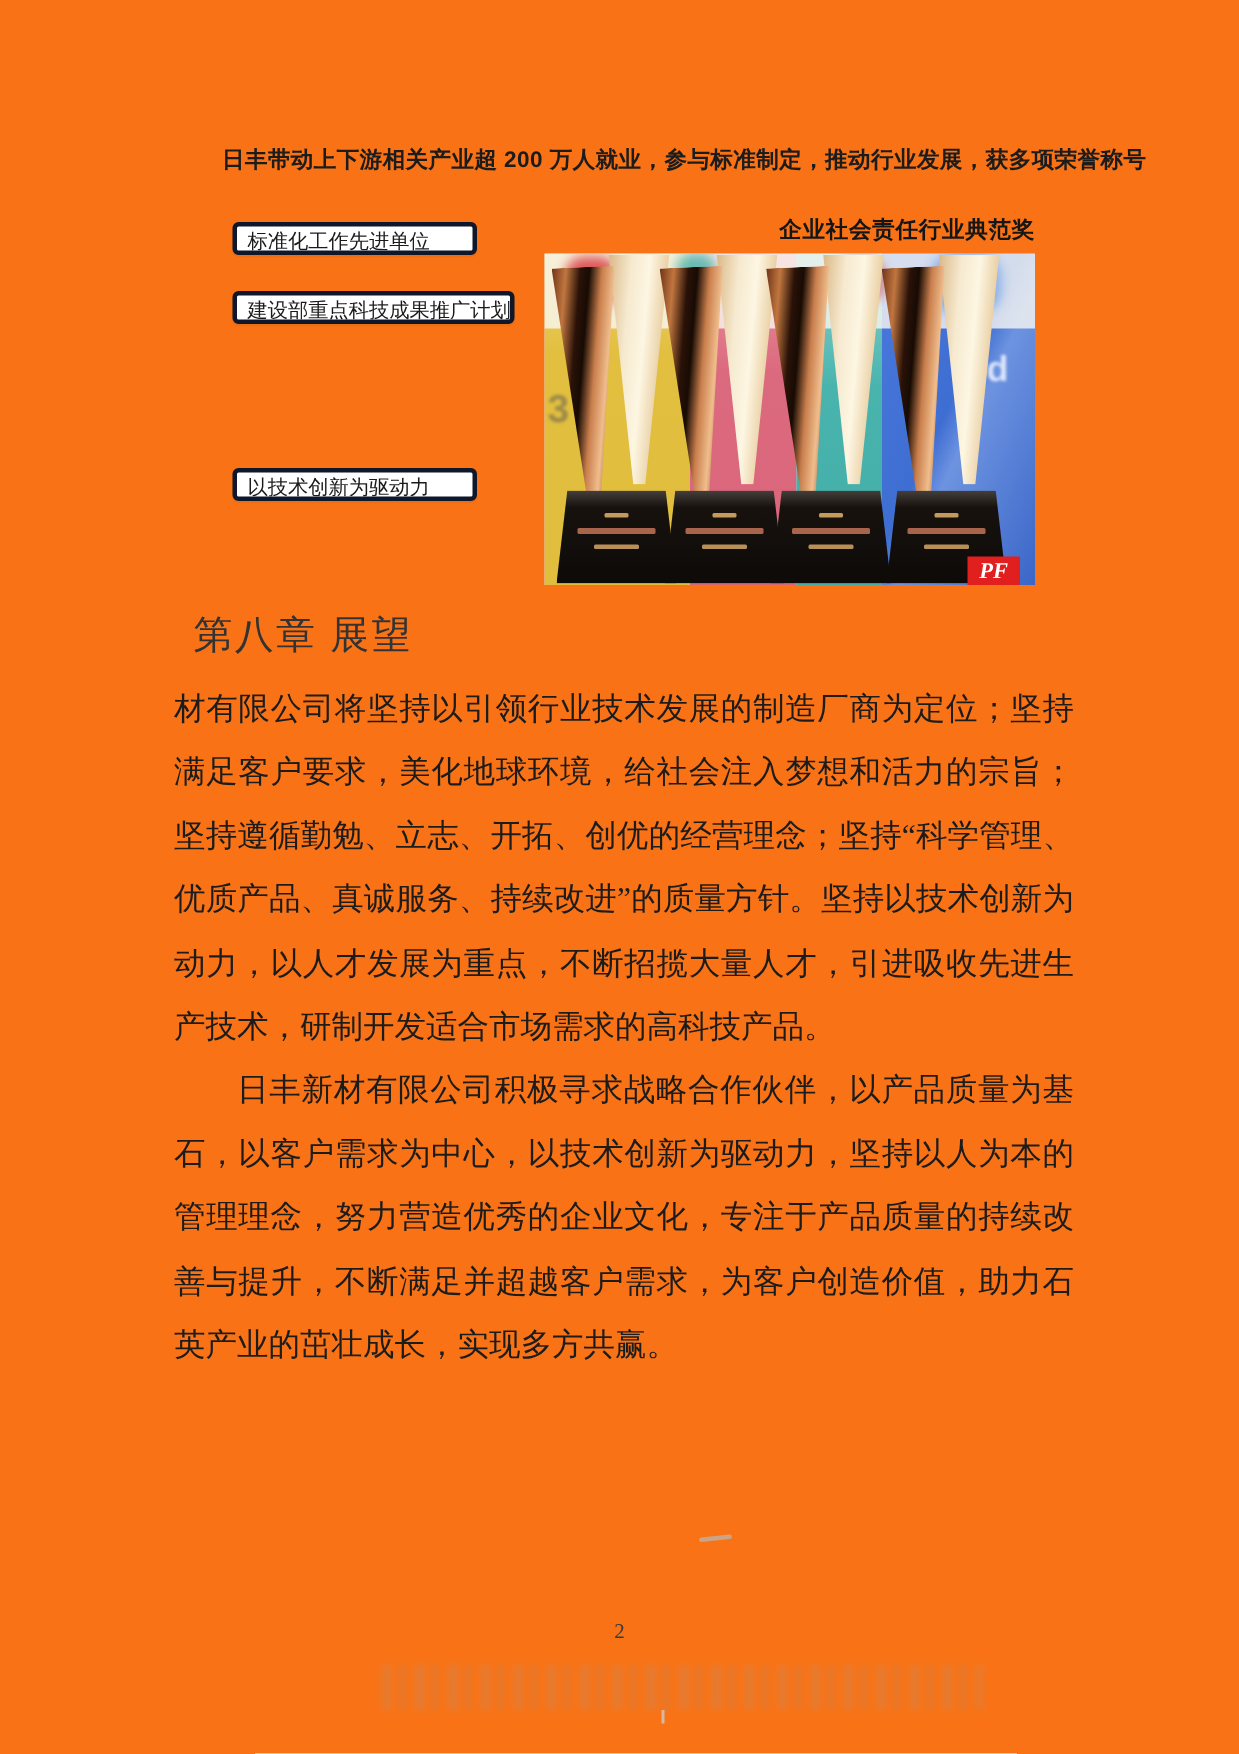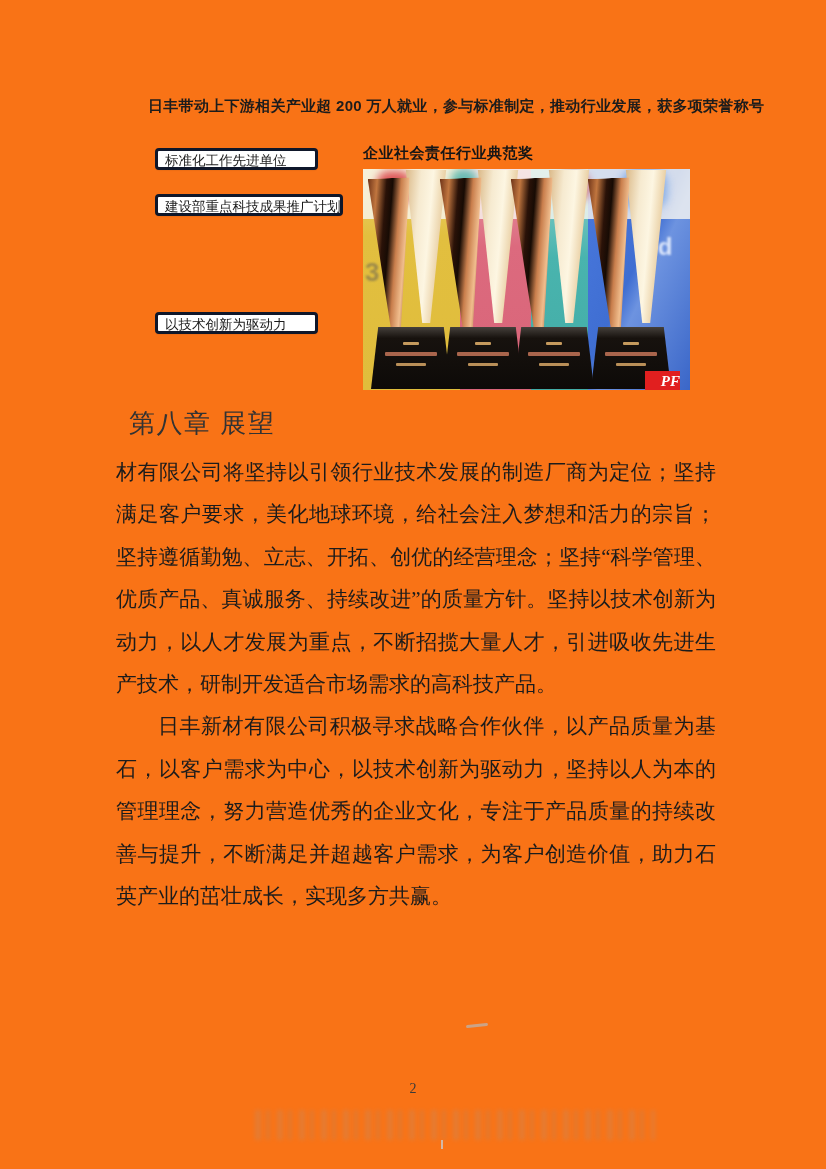--- a/index.html
+++ b/index.html
@@ -18,21 +18,21 @@
     border:3px solid #0f172a;border-radius:4px;box-sizing:border-box;
     font-size:13.5px;line-height:20px;color:#1a1a1a;padding-left:7px;
     box-shadow:0 1px 1px rgba(0,0,0,.05);white-space:nowrap;overflow:hidden;
   }
   .badge.b1{top:148px;width:163px;}
   .badge.b2{top:194px;width:188px;}
   .badge.b3{top:249px;width:192px;}
   .badge.b4{top:312px;width:163px;}
   
   .photo-caption{
-    position:absolute;left:363px;top:144px;width:327px;text-align:left;
+    position:absolute;left:363px;top:144px;width:327px;text-align:right;
     font-size:15px;font-weight:700;color:#161616;letter-spacing:.5px;
   }
   .photo{
     position:absolute;left:363px;top:169px;width:327px;height:221px;overflow:hidden;
     background:#ddd;
   }
   .stripe{position:absolute;top:0;bottom:0;}
   .stripe.yellow{left:0;width:97px;background:linear-gradient(180deg,#ecd479 0%,#e2bf3f 30%,#e0bd3c 100%);}
   .stripe.pink{left:97px;width:71px;background:linear-gradient(180deg,#e89aa6 0%,#dc6a7e 35%,#d96579 100%);}
   .stripe.teal{left:168px;width:57px;background:linear-gradient(180deg,#8fd0cc 0%,#49b4ae 40%,#43aca6 100%);}
@@ -67,21 +67,21 @@
     clip-path:polygon(9% 0,91% 0,100% 100%,0 100%);
     background:linear-gradient(180deg,#45403b 0%,#17120e 18%,#0d0a08 100%);
   }
   .tb-line{position:relative;margin:0 auto;border-radius:1px;}
   .tb-line.l1{top:15px;width:16px;height:3px;background:#c59a5d;}
   .tb-line.l2{top:22px;width:52px;height:4px;background:#a9654c;}
   .tb-line.l3{top:29px;width:30px;height:3px;background:#b98f58;}
   .pf-logo{
     position:absolute;left:282px;top:202px;width:35px;height:21px;background:#e11f1f;
     color:#fff;font-family:"Liberation Serif","DejaVu Serif",serif;
-    font-size:15px;font-weight:700;font-style:italic;text-align:right;line-height:21px;
+    font-size:15px;font-weight:700;font-style:italic;text-align:center;line-height:21px;
   }
   
   .chapter-title{
     position:absolute;left:129px;top:406px;font-size:26px;font-weight:400;
     color:#333;letter-spacing:1.5px;
   }
   .body-text{
     position:absolute;left:116px;top:451px;width:600px;
     font-family:"Liberation Serif","DejaVu Serif",serif;font-size:21px;color:#1c1c1c;
   }

